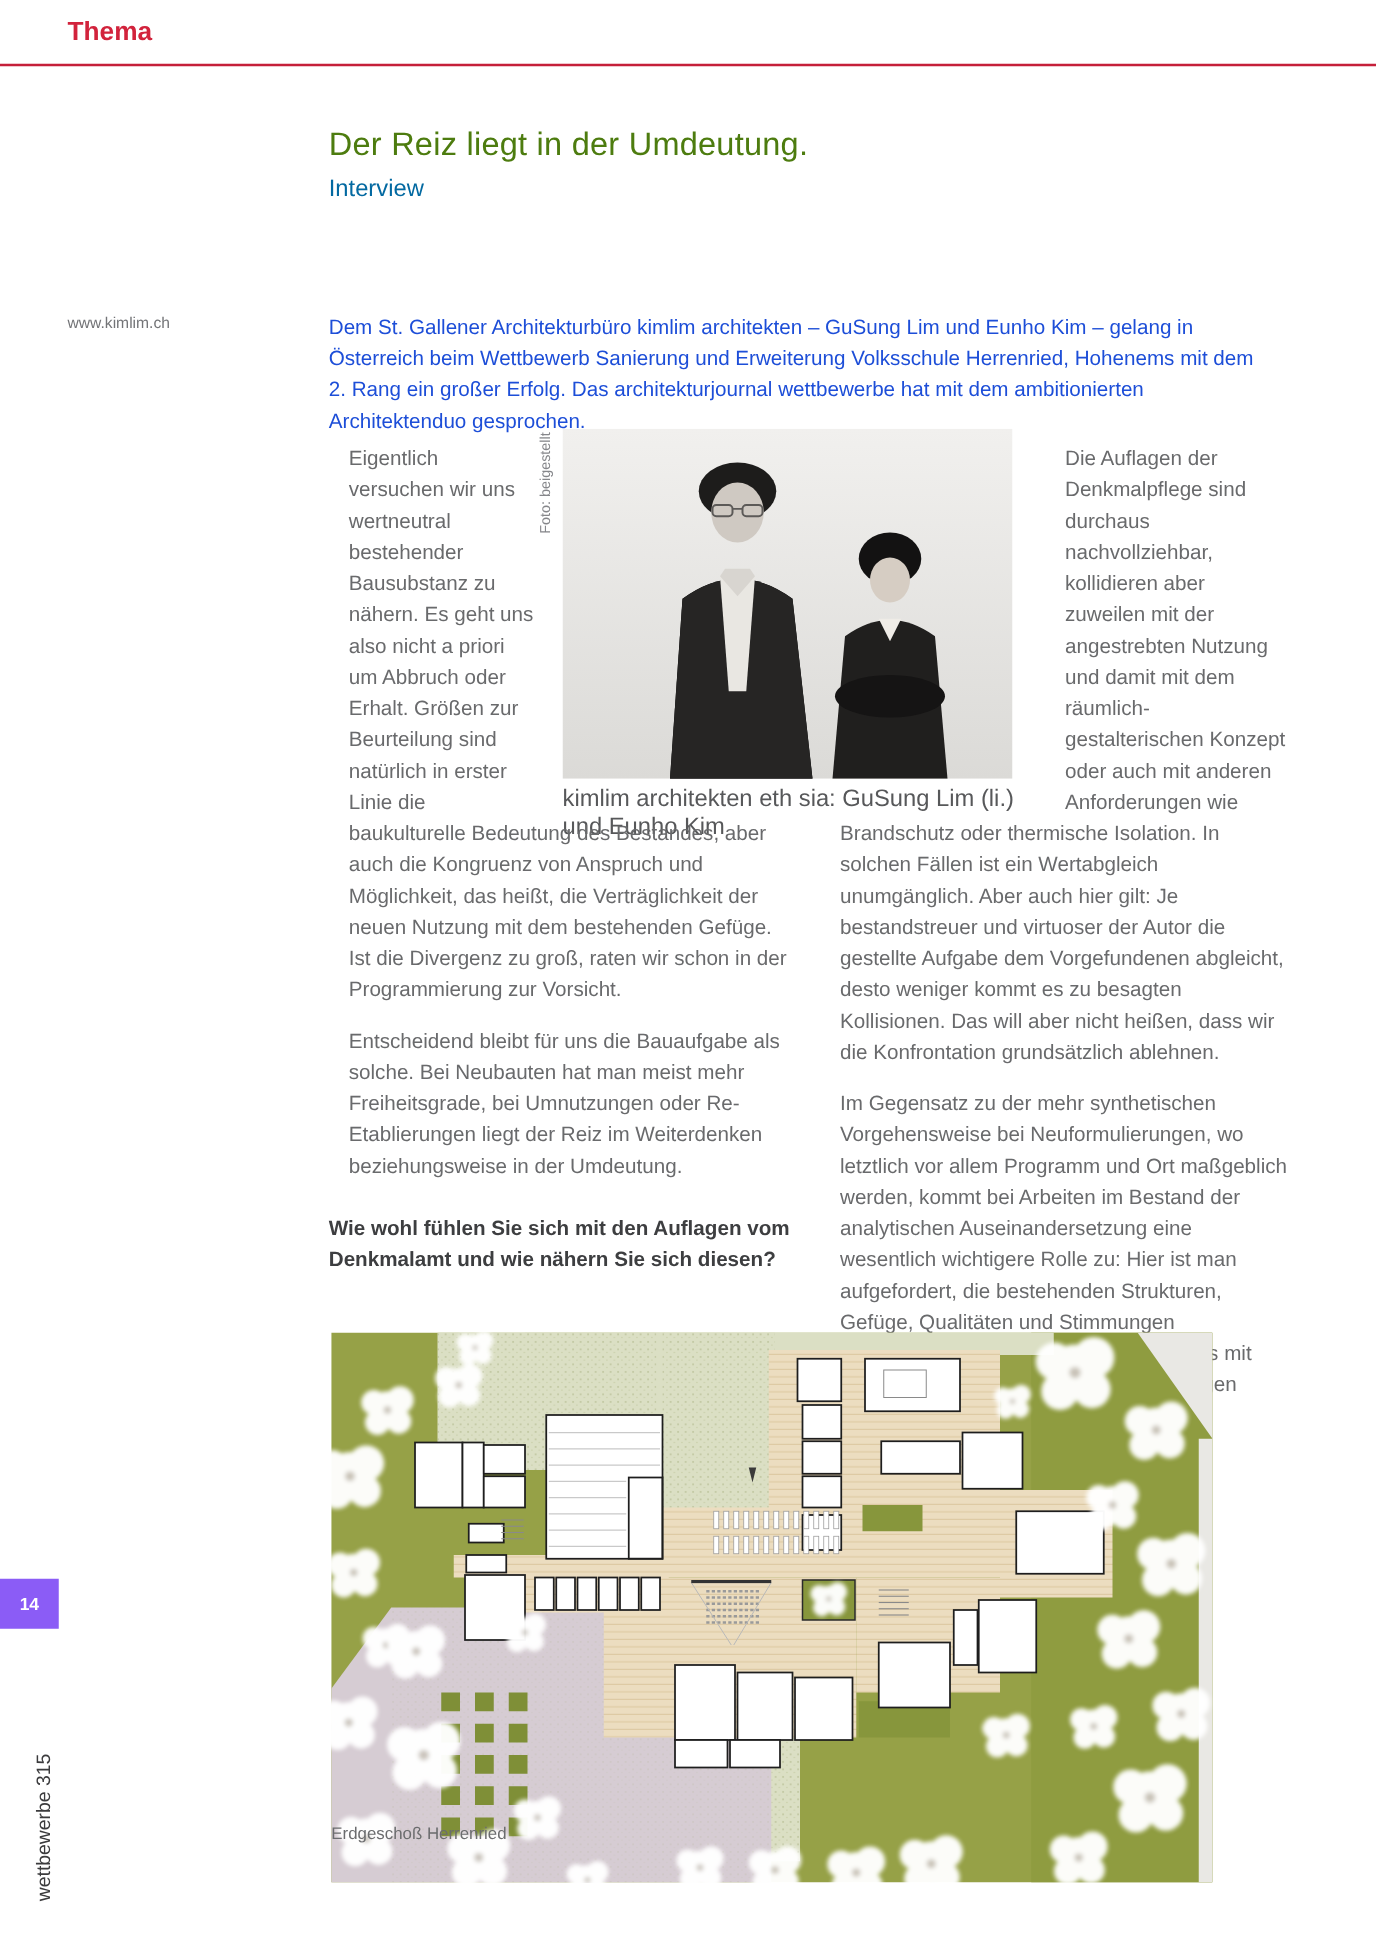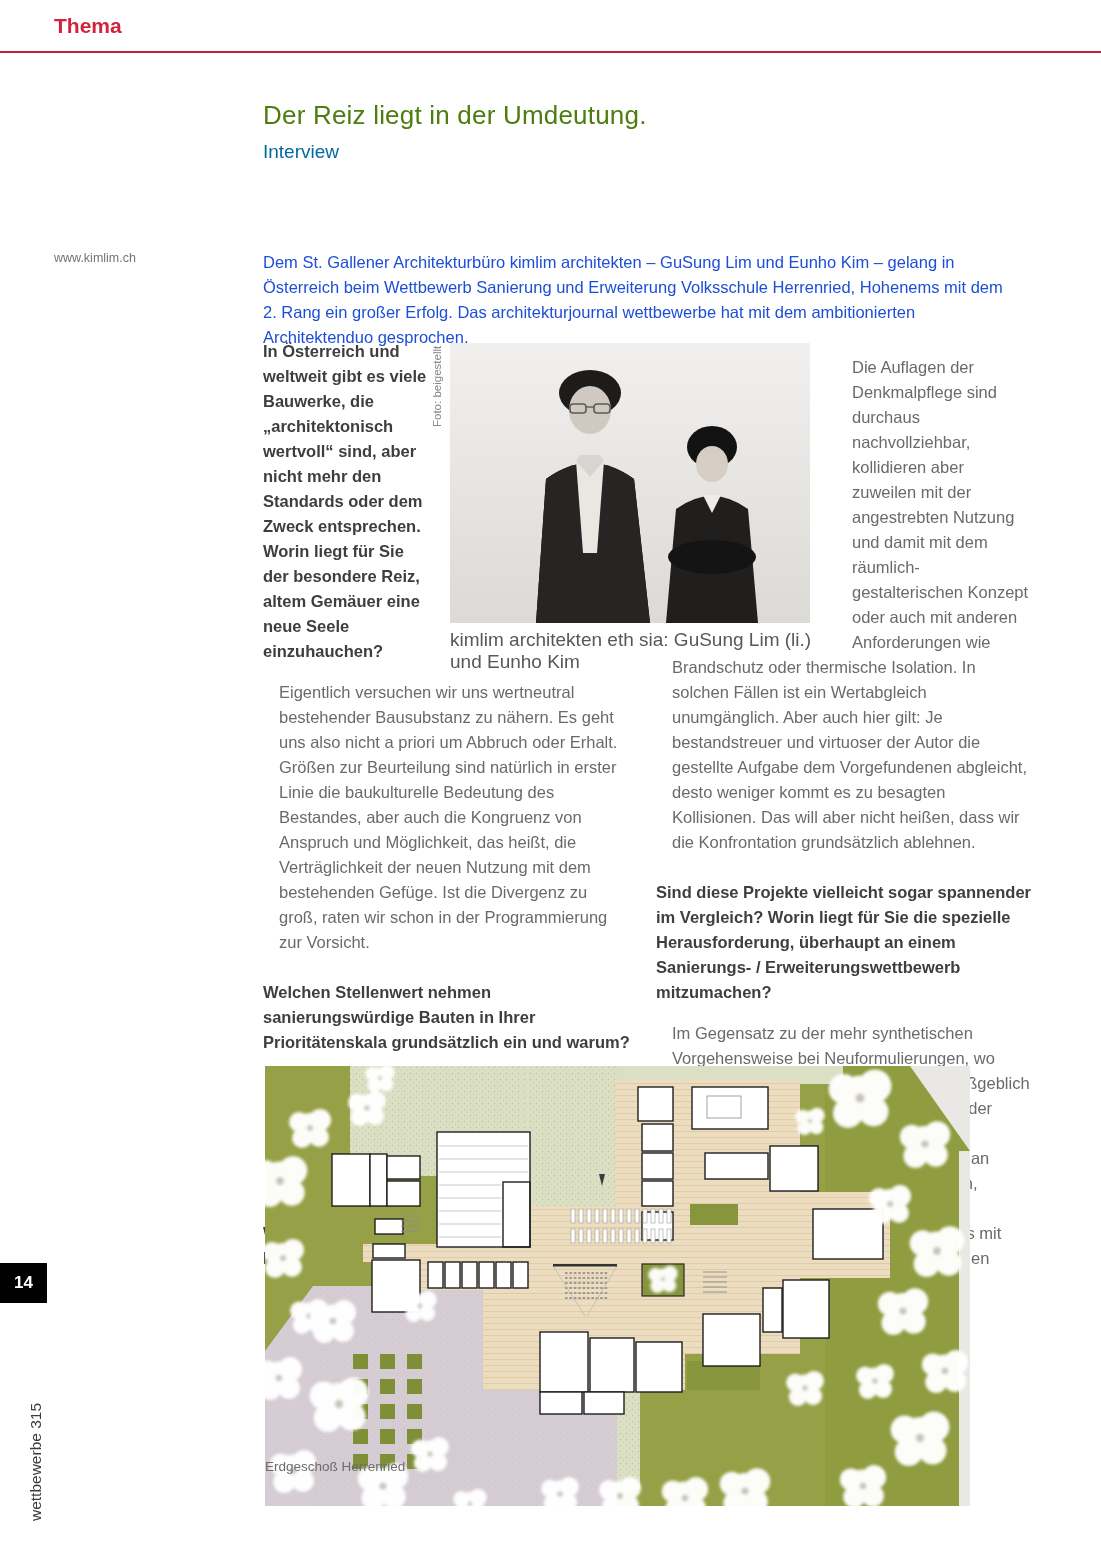--- a/index.html
+++ b/index.html
@@ -27,22 +27,22 @@
   p.q{font-weight:bold;color:#3d3e40;margin:0;}
   p.a{color:#696a6c;margin:16px;}
   .gap{margin-top:25px !important;}
   .endmark{color:#c11b2b;font-size:15px;}
   
   .photo{left:450px;top:343px;width:360px;height:280px;}
   .photo-credit{left:431px;top:427px;font-size:11.5px;color:#85868a;
     transform:rotate(-90deg);transform-origin:0 0;white-space:nowrap;}
   .photo-caption{left:450px;top:629px;width:370px;font-size:19px;color:#57585a;}
   
-  .pagebox{left:0;top:1263px;width:47px;height:40px;background:#000000;
-    color:#ffffff;font-weight:bold;font-size:17px;
+  .pagebox{left:0;top:1263px;width:47px;height:40px;background:#8b5cf6;
+    color:#ffffff;font-weight:bold;font-size:14px;
     display:flex;align-items:center;justify-content:center;}
   .journal-vert{left:27px;top:1521px;font-size:15.5px;color:#3b3b3d;
     transform:rotate(-90deg);transform-origin:0 0;white-space:nowrap;}
   
   .plan{left:265px;top:1066px;width:705px;height:440px;}
   .plan-caption{left:265px;top:1459px;font-size:13.5px;color:#6b6c6e;}
 </style>
 </head>
 <body>
 
@@ -83,31 +83,28 @@
       <polygon points="253,152 271,152 262,170" fill="#efece7"></polygon>
       <ellipse cx="262" cy="214" rx="44" ry="17" fill="#151414"></ellipse>
     </g>
   </svg>
 </div>
 <div class="abs photo-credit">Foto: beigestellt</div>
 <div class="abs photo-caption">kimlim architekten eth sia: GuSung Lim (li.) und Eunho Kim</div>
 
 <div class="abs col col-left">
   <div class="spacer-l"></div>
-  <p class="q">In Österreich und weltweit gibt es viele Bauwerke, die „architektonisch wertvoll“ sind, aber nicht mehr den Standards oder dem Zweck entsprechen. Worin liegt für Sie der besondere Reiz, altem Gemäuer eine neue Seele einzuhauchen?</p>
   <p class="a">Eigentlich versuchen wir uns wertneutral bestehender Bausubstanz zu nähern. Es geht uns also nicht a priori um Abbruch oder Erhalt. Größen zur Beurteilung sind natürlich in erster Linie die baukulturelle Bedeutung des Bestandes, aber auch die Kongruenz von Anspruch und Möglichkeit, das heißt, die Verträglichkeit der neuen Nutzung mit dem bestehenden Gefüge. Ist die Divergenz zu groß, raten wir schon in der Programmierung zur Vorsicht.</p>
-  <p class="q gap">Welchen Stellenwert nehmen sanierungswürdige Bauten in Ihrer Prioritätenskala grundsätzlich ein und warum?</p>
   <p class="a">Entscheidend bleibt für uns die Bauaufgabe als solche. Bei Neubauten hat man meist mehr Freiheitsgrade, bei Umnutzungen oder Re-Etablierungen liegt der Reiz im Weiterdenken beziehungsweise in der Umdeutung.</p>
   <p class="q gap">Wie wohl fühlen Sie sich mit den Auflagen vom Denkmalamt und wie nähern Sie sich diesen?</p>
 </div>
 
 <div class="abs col col-right">
   <div class="spacer-r"></div>
   <p class="a">Die Auflagen der Denkmalpflege sind durchaus nachvollziehbar, kollidieren aber zuweilen mit der angestrebten Nutzung und damit mit dem räumlich-gestalterischen Konzept oder auch mit anderen Anforderungen wie Brandschutz oder thermische Isolation. In solchen Fällen ist ein Wertabgleich unumgänglich. Aber auch hier gilt: Je bestandstreuer und virtuoser der Autor die gestellte Aufgabe dem Vorgefundenen abgleicht, desto weniger kommt es zu besagten Kollisionen. Das will aber nicht heißen, dass wir die Konfrontation grundsätzlich ablehnen.</p>
-  <p class="q gap">Sind diese Projekte vielleicht sogar spannender im Vergleich? Worin liegt für Sie die spezielle Herausforderung, überhaupt an einem Sanierungs- / Erweiterungswettbewerb mitzumachen?</p>
   <p class="a"><span>Im Gegensatz zu der mehr synthetischen Vorgehensweise bei Neuformulierungen, wo letztlich vor allem Programm und Ort maßgeblich werden, kommt bei Arbeiten im Bestand der analytischen Auseinandersetzung eine wesentlich wichtigere Rolle zu: Hier ist man aufgefordert, die bestehenden Strukturen, Gefüge, Qualitäten und Stimmungen weiterzubauen und / oder gegebenenfalls mit einem vielleicht überraschend eigenwilligen Beitrag zu ergänzen.</span> <span class="endmark">■</span></p>
 </div>
 
 <div class="abs pagebox">14</div>
 <div class="abs journal-vert">wettbewerbe 315</div>
 
 <div class="abs plan">
   <svg width="705" height="440" viewBox="0 0 705 440">
     <defs>
       <filter id="soft" x="-40%" y="-40%" width="180%" height="180%">

